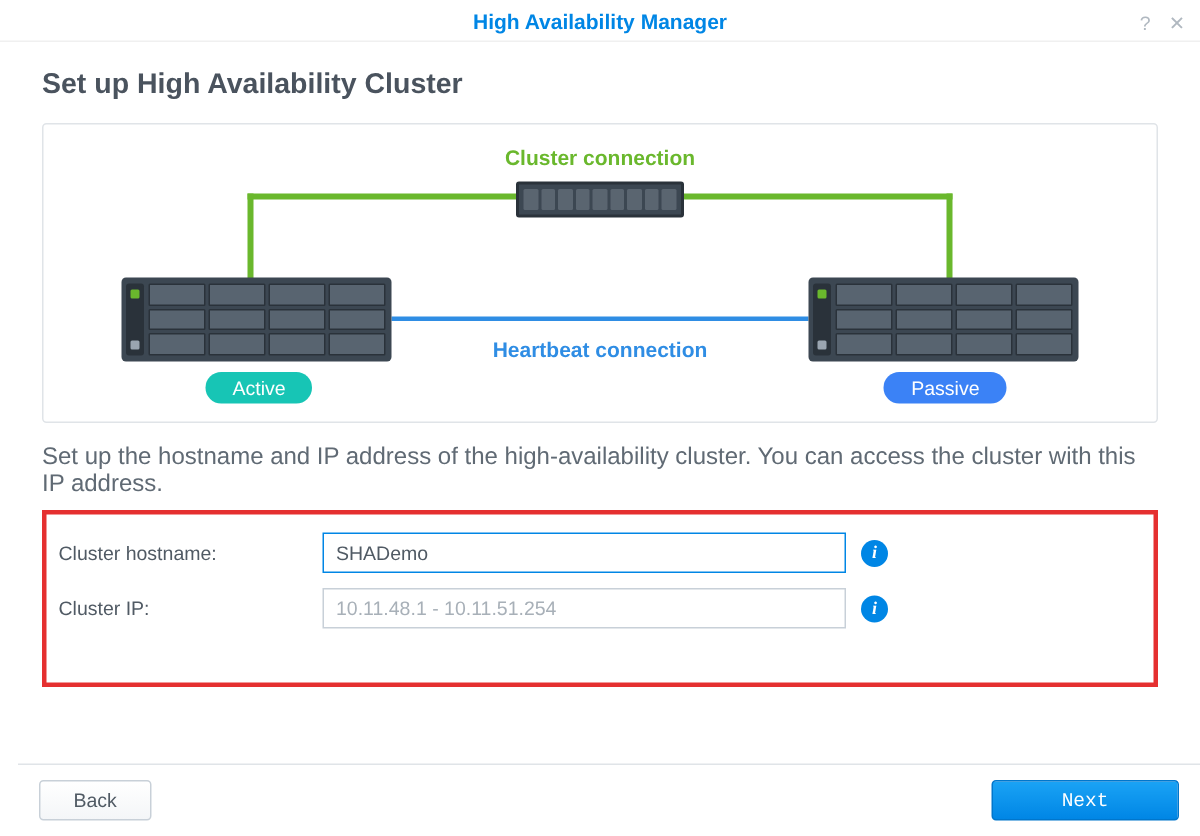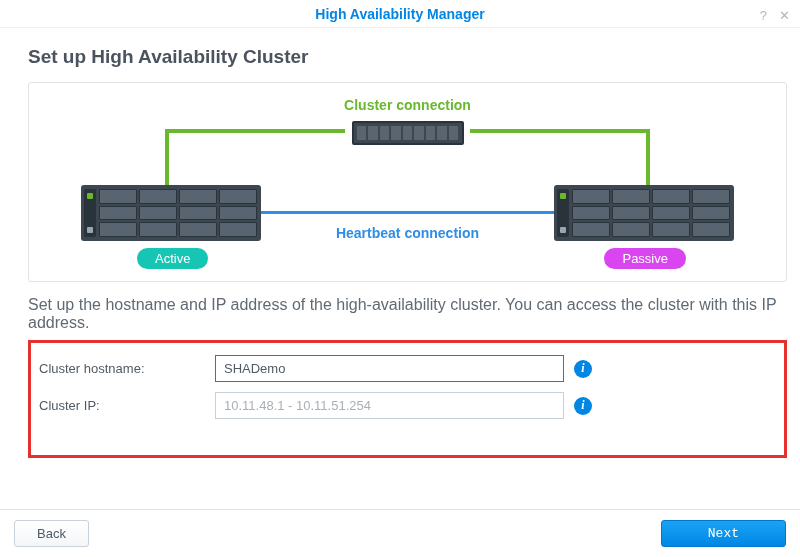--- a/index.html
+++ b/index.html
@@ -1,53 +1,53 @@
 <!DOCTYPE html>
 <html><head>
   <meta charset="utf-8">
   <style>
     * { box-sizing: border-box; margin: 0; padding: 0; }
     body { font-family: -apple-system, Helvetica, Arial, sans-serif; font-size: 13px; color: #505a64; background: #fff; width: 800px; height: 557px; position: relative; }
     .title-bar { height: 28px; display: flex; align-items: center; justify-content: center; position: relative; border-bottom: 1px solid #f0f0f0; }
     .title { color: #0086e5; font-weight: bold; font-size: 14px; }
     .title-icons { position: absolute; right: 10px; top: 8px; display: flex; gap: 12px; color: #b0b8c0; }
     .title-icons span { cursor: pointer; }
-    .content { padding: 18px 13px 0 28px; }
+    .content { padding: 18px 28px 0 28px; }
     .heading { font-size: 19px; font-weight: 600; color: #4a535e; margin-bottom: 14px; }
     .diagram-box { border: 1px solid #e0e4e8; border-radius: 3px; height: 200px; position: relative; overflow: hidden; background: #fff; }
     .cluster-label { position: absolute; top: 14px; left: 0; right: 0; text-align: center; color: #6ab82d; font-weight: bold; font-size: 14px; }
     .heartbeat-label { position: absolute; left: 0; right: 0; text-align: center; bottom: 40px; color: #2f8de4; font-weight: bold; font-size: 14px; margin-top: 20px; }
     .switch { position: absolute; top: 38px; left: 50%; transform: translateX(-50%); width: 112px; height: 24px; background: #3c4752; border: 2px solid #2a323a; border-radius: 2px; display: grid; grid-template-columns: repeat(9,1fr); gap: 2px; padding: 3px; }
     .switch div { background: #5a6570; border-radius: 1px; }
     .nas { position: absolute; width: 180px; height: 56px; background: #3c4752; border-radius: 3px; top: 102px; }
     .nas.left { left: 52px; }
     .nas.right { right: 52px; }
     .nas-inner { margin: 4px 4px 4px 18px; height: 48px; display: grid; grid-template-columns: repeat(4,1fr); grid-template-rows: repeat(3,1fr); gap: 2px; }
     .nas-inner div { background: #586470; border: 1px solid #2a323a; border-radius: 1px; }
     .nas-handle { position: absolute; left: 3px; top: 4px; width: 12px; height: 48px; background: #2a323a; border-radius: 2px; }
     .nas-handle::before,.nas-handle::after { content:""; position:absolute; left:3px; width:6px; height:6px; background:#6ab82d; border-radius:1px; }
     .nas-handle::before{top:4px;} .nas-handle::after{bottom:4px; background:#9aa5b0;}
     .badge { position: absolute; bottom: 12px; padding: 3px 18px; border-radius: 11px; color: #fff; font-size: 13px; font-weight: 500; }
     .badge.active { background: #17c5b5; left: 108px; }
-    .badge.passive { background: #d946ef; right: 100px; text-align: right; }
+    .badge.passive { background: #3b82f6; right: 100px; text-align: right; }
     .line-green { position:absolute; background:#6ab82d; }
     .g-top-l { top:46px; left:136px; width:180px; height:4px; }
     .g-top-r { top:46px; right:136px; width:180px; height:4px; }
     .g-v-l { top:46px; left:136px; width:4px; height:58px; }
     .g-v-r { top:46px; right:136px; width:4px; height:58px; }
     .line-blue { position:absolute; background:#2f8de4; height:3px; top:128px; left:232px; right:232px; }
     .desc { margin: 14px 0 8px 0; color: #606a74; font-size: 16px; }
     .form-box { border: 3px solid #e53030; padding: 12px 8px 20px 8px; }
     .form-row { display: flex; align-items: center; margin-bottom: 10px; }
     .form-label { width: 176px; color: #505a64; }
     .form-input { width: 349px; padding: 5px 8px; border: 1px solid #c8d0d8; font-size: 13px; color: #505a64; font-family: inherit; }
     .form-input.focused { border-color: #0086e5; outline: none; }
     .form-input::placeholder { color: #a8b0b8; }
     .info-icon { width: 18px; height: 18px; margin-left: 10px; background: #0086e5; border-radius: 50%; color: #fff; display: inline-flex; align-items: center; justify-content: center; font-style: italic; font-family: Georgia, serif; font-size: 12px; font-weight: bold; cursor: pointer; }
-    .footer { position: absolute; bottom: 0; left: 0; right: 0; border-top: 1px solid #e0e4e8; padding: 10px 14px; display: flex; }
+    .footer { position: absolute; bottom: 0; left: 12px; right: 0; border-top: 1px solid #e0e4e8; padding: 10px 14px; display: flex; }
     .btn { padding: 5px 22px; border: 1px solid #c8d0d8; background: linear-gradient(#ffffff,#f4f6f8); border-radius: 3px; font-size: 13px; color: #505a64; cursor: pointer; }
     .btn.primary { background: linear-gradient(#1aa3f5,#0086e5); border-color: #0076cc; color: #fff; padding: 5px 46px; font-family: Liberation Mono, monospace; }
     .spacer { flex: 1; }
     .btn + .btn { margin-left: 8px; }
   </style>
 </head>
 <body>
 
 <div class="title-bar">
   <span class="title">High Availability Manager</span>

